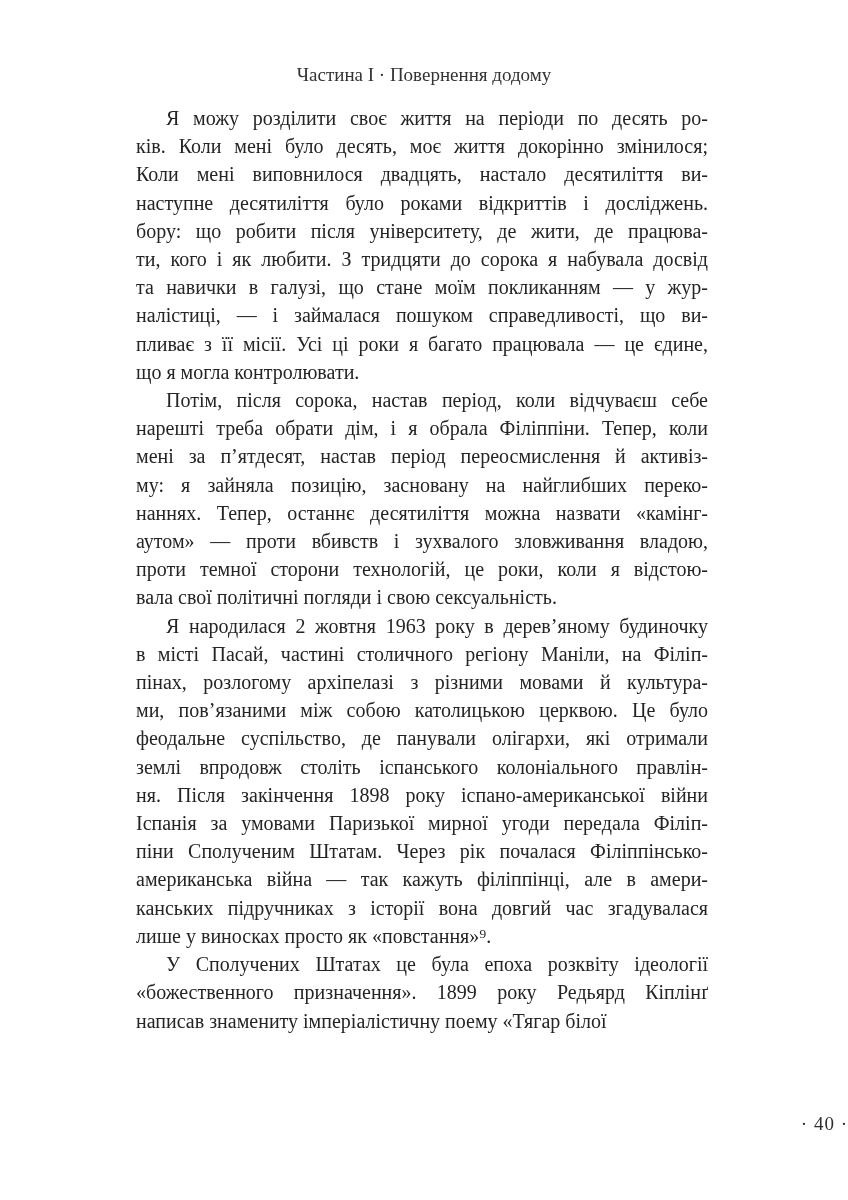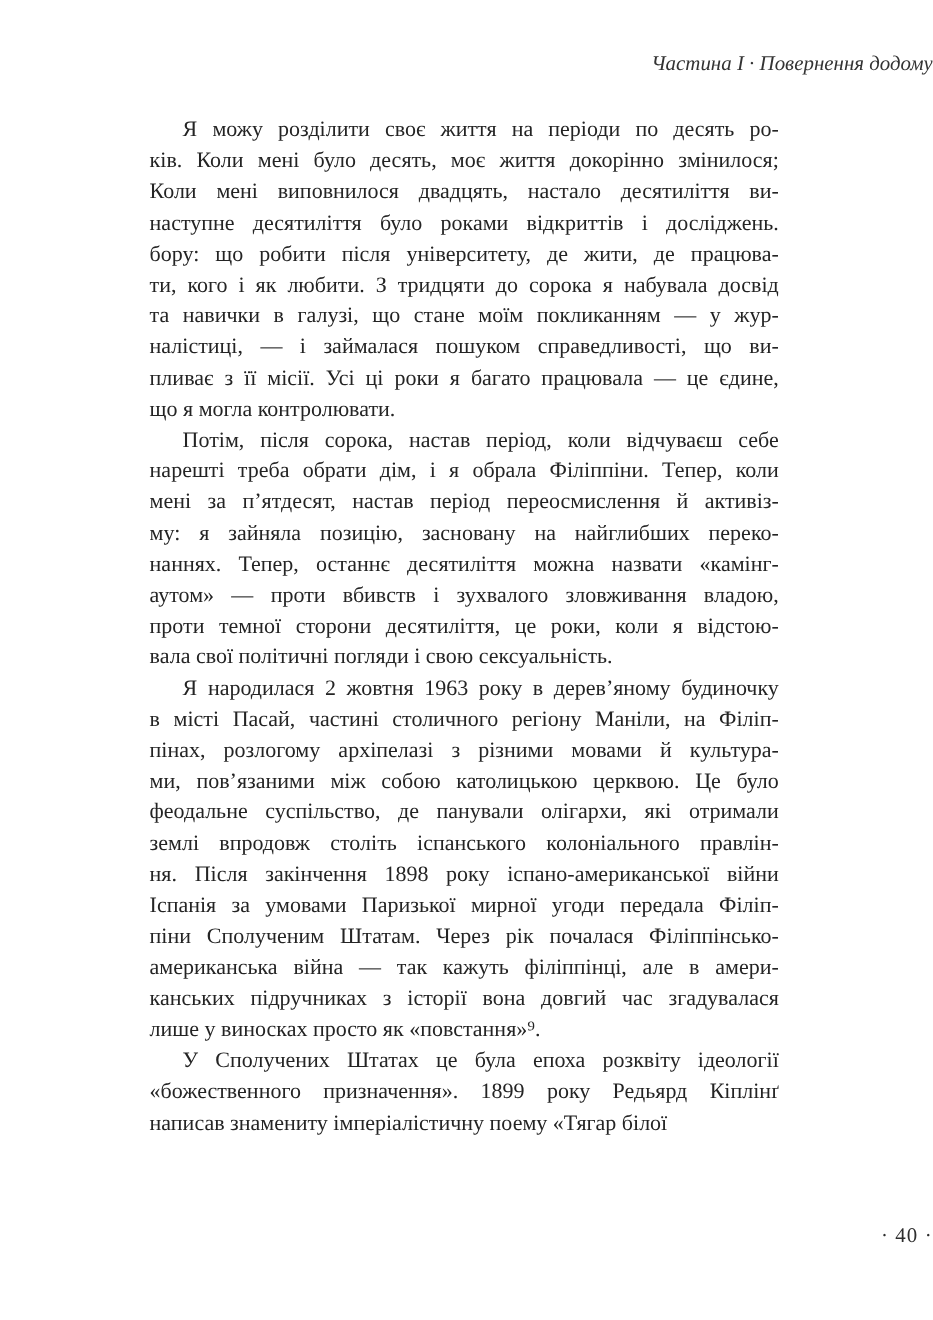--- a/index.html
+++ b/index.html
@@ -11,25 +11,24 @@
     position: relative;
     width: 848px;
     height: 1200px;
     background: #ffffff;
     font-family: "Liberation Serif", "DejaVu Serif", serif;
     color: #242424;
     overflow: hidden;
   }
   .running-header {
     position: absolute;
-    top: 47px;
+    top: 63px;
     left: 0;
     width: 100%;
-    text-align: right;
-    font-style: italic;
+    text-align: center;
     font-size: 19px;
     line-height: 24px;
     color: #333333;
   }
   .text-block {
     position: absolute;
     top: 104px;
     left: 136px;
     width: 572px;
     font-size: 20px;
@@ -83,21 +82,21 @@
         <div class="line">пливає з її місії. Усі ці роки я багато працювала — це єдине,</div>
         <div class="line last">що я могла контролювати.</div>
       </div>
       <div class="para">
         <div class="line first">Потім, після сорока, настав період, коли відчуваєш себе</div>
         <div class="line">нарешті треба обрати дім, і я обрала Філіппіни. Тепер, коли</div>
         <div class="line">мені за п’ятдесят, настав період переосмислення й активіз-</div>
         <div class="line">му: я зайняла позицію, засновану на найглибших переко-</div>
         <div class="line">наннях. Тепер, останнє десятиліття можна назвати «камінг-</div>
         <div class="line">аутом» — проти вбивств і зухвалого зловживання владою,</div>
-        <div class="line">проти темної сторони десятиліття, це роки, коли я відстою-</div>
+        <div class="line">проти темної сторони технологій, це роки, коли я відстою-</div>
         <div class="line last">вала свої політичні погляди і свою сексуальність.</div>
       </div>
       <div class="para">
         <div class="line first">Я народилася 2 жовтня 1963 року в дерев’яному будиночку</div>
         <div class="line">в місті Пасай, частині столичного регіону Маніли, на Філіп-</div>
         <div class="line">пінах, розлогому архіпелазі з різними мовами й культура-</div>
         <div class="line">ми, пов’язаними між собою католицькою церквою. Це було</div>
         <div class="line">феодальне суспільство, де панували олігархи, які отримали</div>
         <div class="line">землі впродовж століть іспанського колоніального правлін-</div>
         <div class="line">ня. Після закінчення 1898 року іспано-американської війни</div>

